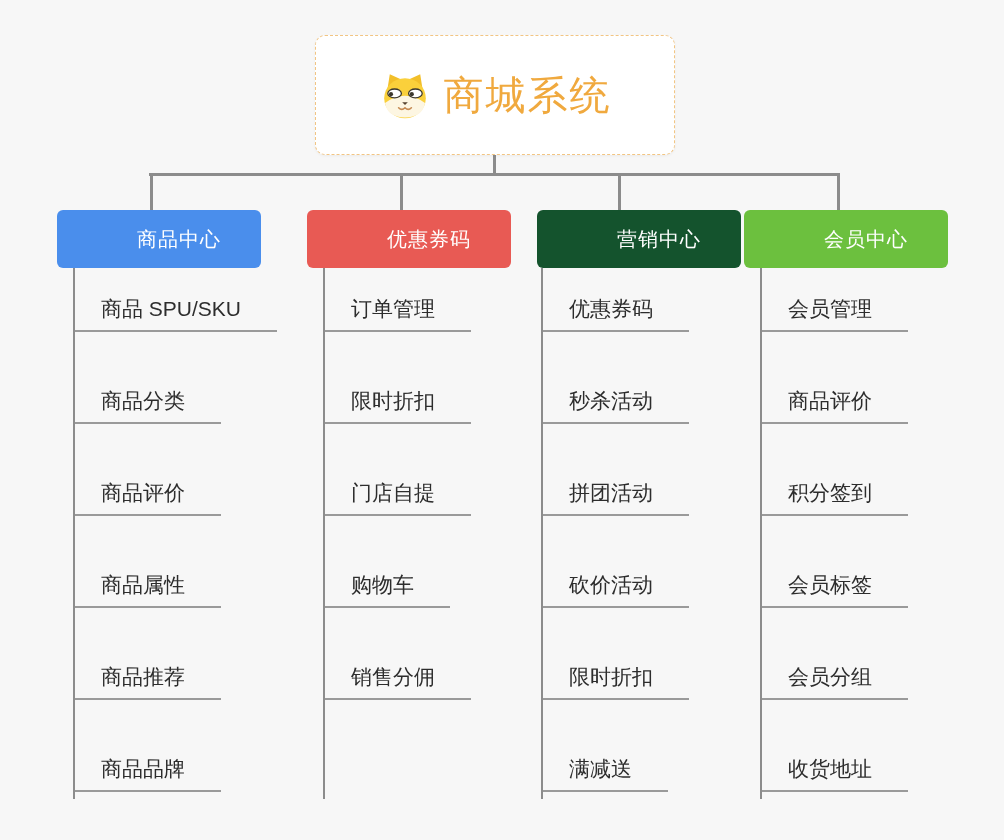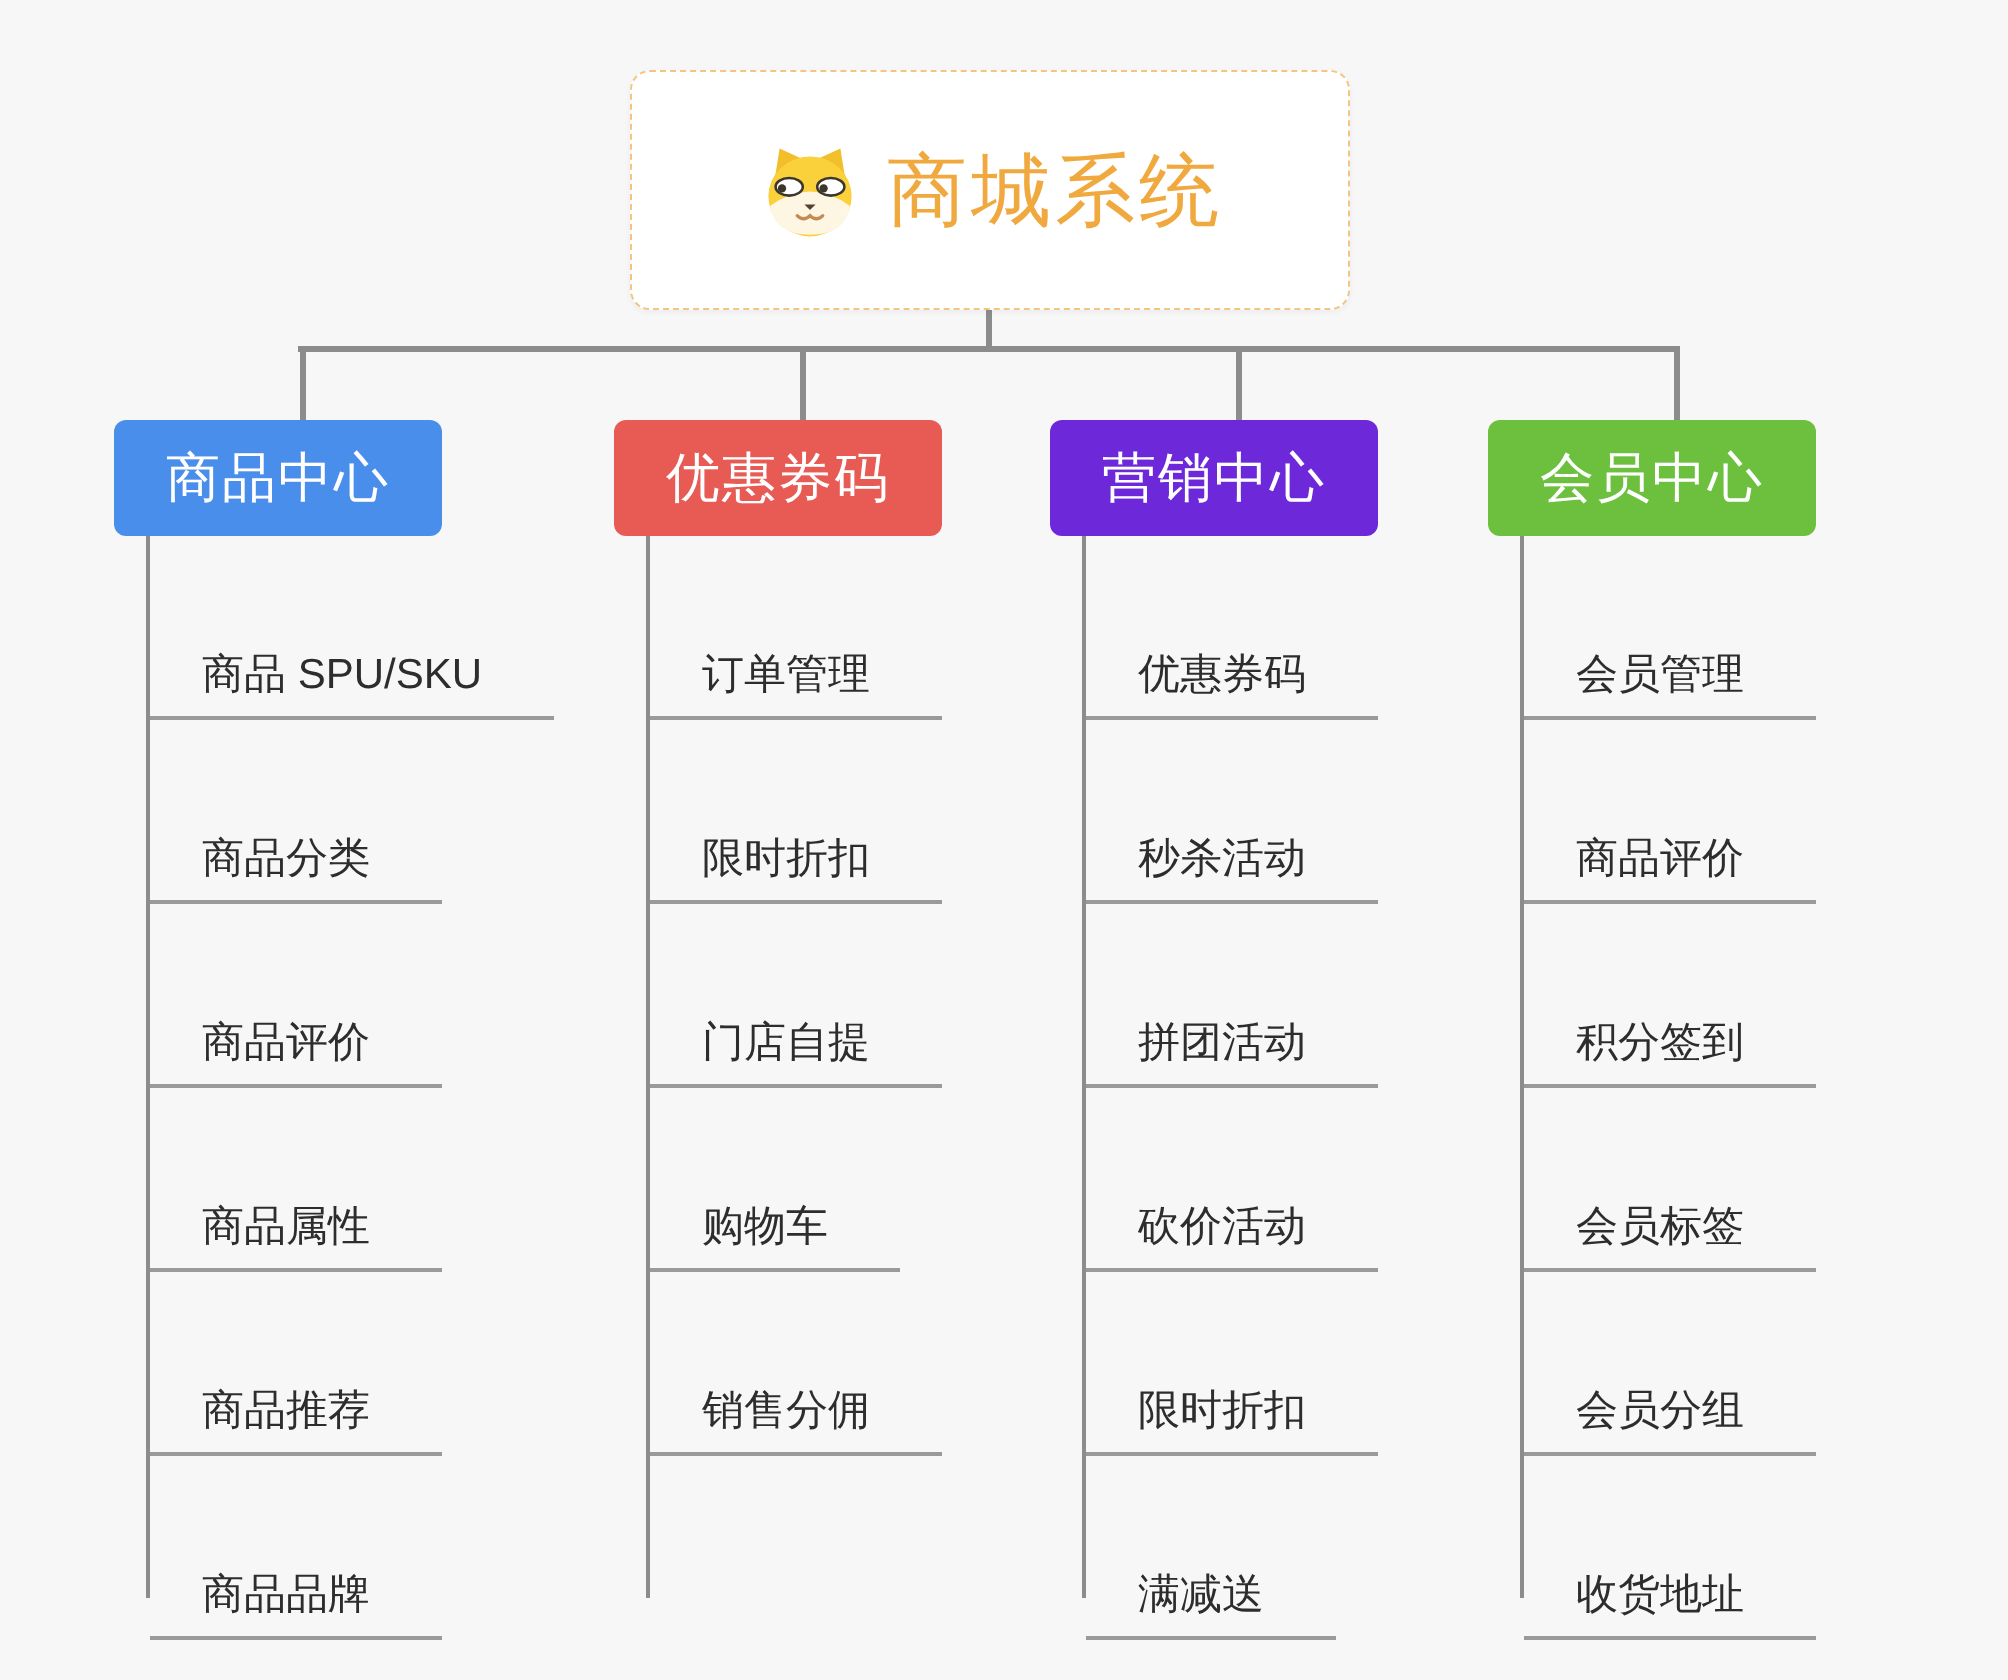--- a/index.html
+++ b/index.html
@@ -40,35 +40,36 @@
     white-space:nowrap;
   }
 
   
   .branch-node {
     position:absolute; top:210px;
     width:164px; height:58px;
     border-radius:6px;
     display:flex; align-items:center; justify-content:center;
     color:#ffffff;
-    font-size:27px;
+    font-size:20px;
     letter-spacing:1px;
     white-space:nowrap;
+    padding-left:40px;
   }
 
   
   .column {
     position:absolute; top:268px;
     width:230px;
     height:531px;
     border-left:2px solid var(--connector,#8c8c8c);
   }
   .child-item {
     height:92px;
-    display:flex; align-items:flex-end;
+    display:flex; align-items:center;
   }
   .child-label {
     display:inline-block;
     padding:0 36px 8px 26px;
     border-bottom:2px solid var(--underline,#9a9a9a);
     font-size:21px;
     color:var(--topic-text,#2d2d2d);
     white-space:nowrap;
     line-height:1.2;
   }
@@ -137,21 +138,21 @@
           <span class="child-label">门店自提</span>
         </div>
         <div class="child-item">
           <span class="child-label">购物车</span>
         </div>
         <div class="child-item">
           <span class="child-label">销售分佣</span>
         </div>
       </div>
       <div class="line drop" style="left: 617.5px;"></div>
-      <div class="branch-node" style="left: 525px; background: #6d28d9;">
+      <div class="branch-node" style="left: 537px; background: #14532d;">
         <span>营销中心</span>
       </div>
       <div class="column" style="left: 541px;">
         <div class="child-item">
           <span class="child-label">优惠券码</span>
         </div>
         <div class="child-item">
           <span class="child-label">秒杀活动</span>
         </div>
         <div class="child-item">

